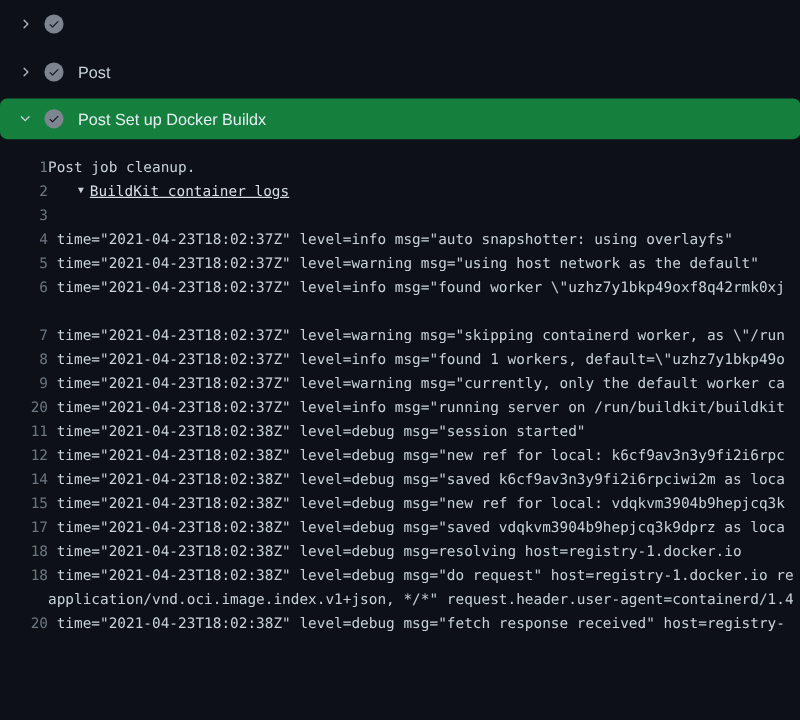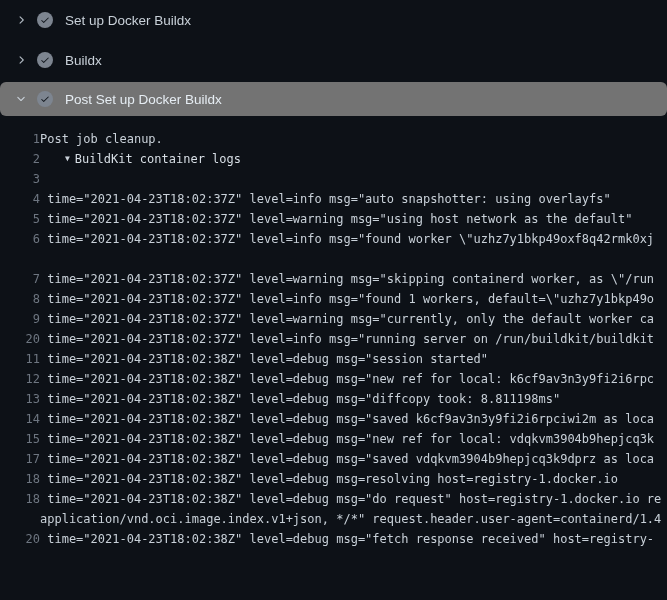--- a/index.html
+++ b/index.html
@@ -7,21 +7,21 @@
     width:667px;height:600px;overflow:hidden;
     background:#0d1117;
     font-family:"Liberation Sans",sans-serif;
   }
   
   .steps{padding-top:0;}
   .step-row{
     height:40px;display:flex;align-items:center;cursor:pointer;
   }
   .step-row.expanded{
-    height:34px;margin-top:2px;background:#737373;border-radius:6px;
+    height:34px;margin-top:2px;background:#15803d;border-radius:6px;
   }
   .chev{
     width:16px;height:16px;margin-left:13px;flex:none;
     display:flex;align-items:center;justify-content:center;color:#afb8c1;
   }
   .step-row.expanded .chev{color:#c9d1d9;}
   .chev svg{display:block;}
   .check{
     width:16px;height:16px;margin-left:8px;flex:none;border-radius:50%;
     background:#7d8590;display:flex;align-items:center;justify-content:center;
@@ -42,53 +42,52 @@
     width:40px;flex:none;text-align:right;color:#6e7681;cursor:pointer;
     user-select:none;
   }
   .lc{white-space:pre;flex:none;}
   .lc.cmd{color:#58a6ff;}
   .lc-group{margin-left:21px;display:flex;white-space:pre;flex:none;}
   .tri{
     font-size:8px;line-height:20px;margin:0 5px 0 4px;color:#c9d1d9;
     cursor:pointer;
   }
-  .group-label{color:#d7dee5;}
+  .group-label{color:#d7dee5;text-decoration:underline;}
 </style>
 </head>
 <body>
 
 <div class="steps">
 
   <div class="step-row">
     <span class="chev">
       <svg width="12" height="12" viewBox="0 0 16 16" fill="currentColor">
           <path d="M6.22 3.22a.75.75 0 0 1 1.06 0l4.25 4.25a.75.75 0 0 1 0 1.06l-4.25 4.25a.75.75 0 0 1-1.06-1.06L9.94 8 6.22 4.28a.75.75 0 0 1 0-1.06Z"></path>
         </svg>
     </span>
     <span class="check">
       <svg width="10" height="10" viewBox="0 0 16 16" fill="#10151b">
           <path d="M13.78 4.22a.75.75 0 0 1 0 1.06l-7.25 7.25a.75.75 0 0 1-1.06 0L2.22 9.28a.75.75 0 1 1 1.06-1.06L6 10.94l6.72-6.72a.75.75 0 0 1 1.06 0Z"></path>
         </svg>
     </span>
-    <span class="step-label">Set up Docker Buildx</span>
   </div>
 
   <div class="step-row">
     <span class="chev">
       <svg width="12" height="12" viewBox="0 0 16 16" fill="currentColor">
           <path d="M6.22 3.22a.75.75 0 0 1 1.06 0l4.25 4.25a.75.75 0 0 1 0 1.06l-4.25 4.25a.75.75 0 0 1-1.06-1.06L9.94 8 6.22 4.28a.75.75 0 0 1 0-1.06Z"></path>
         </svg>
     </span>
     <span class="check">
       <svg width="10" height="10" viewBox="0 0 16 16" fill="#10151b">
           <path d="M13.78 4.22a.75.75 0 0 1 0 1.06l-7.25 7.25a.75.75 0 0 1-1.06 0L2.22 9.28a.75.75 0 1 1 1.06-1.06L6 10.94l6.72-6.72a.75.75 0 0 1 1.06 0Z"></path>
         </svg>
     </span>
-    <span class="step-label">Buildx</span>
+    <span class="step-label">Post</span>
   </div>
 
 
   <div class="step-row expanded">
     <span class="chev">
       <svg width="12" height="12" viewBox="0 0 16 16" fill="currentColor">
           <path d="M12.78 5.22a.75.75 0 0 1 0 1.06l-4.25 4.25a.75.75 0 0 1-1.06 0L3.22 6.28a.75.75 0 0 1 1.06-1.06L8 8.94l3.72-3.72a.75.75 0 0 1 1.06 0Z"></path>
         </svg>
     </span>
     <span class="check">
@@ -162,24 +161,20 @@
   <div class="row">
     <span class="ln">11</span>
     <span class="lc"> time="2021-04-23T18:02:38Z" level=debug msg="session started"</span>
   </div>
 
   <div class="row">
     <span class="ln">12</span>
     <span class="lc"> time="2021-04-23T18:02:38Z" level=debug msg="new ref for local: k6cf9av3n3y9fi2i6rpc</span>
   </div>
 
-  <div class="row">
-    <span class="ln">13</span>
-    <span class="lc"> time="2021-04-23T18:02:38Z" level=debug msg="diffcopy took: 8.811198ms"</span>
-  </div>
 
   <div class="row">
     <span class="ln">14</span>
     <span class="lc"> time="2021-04-23T18:02:38Z" level=debug msg="saved k6cf9av3n3y9fi2i6rpciwi2m as loca</span>
   </div>
 
   <div class="row">
     <span class="ln">15</span>
     <span class="lc"> time="2021-04-23T18:02:38Z" level=debug msg="new ref for local: vdqkvm3904b9hepjcq3k</span>
   </div>

